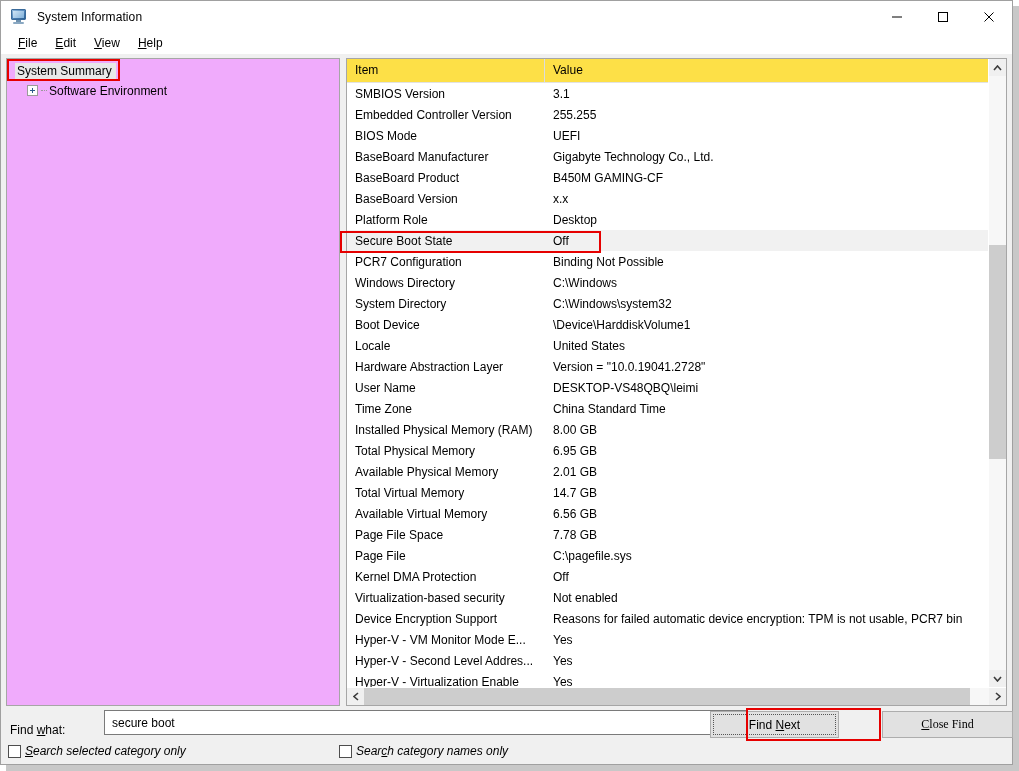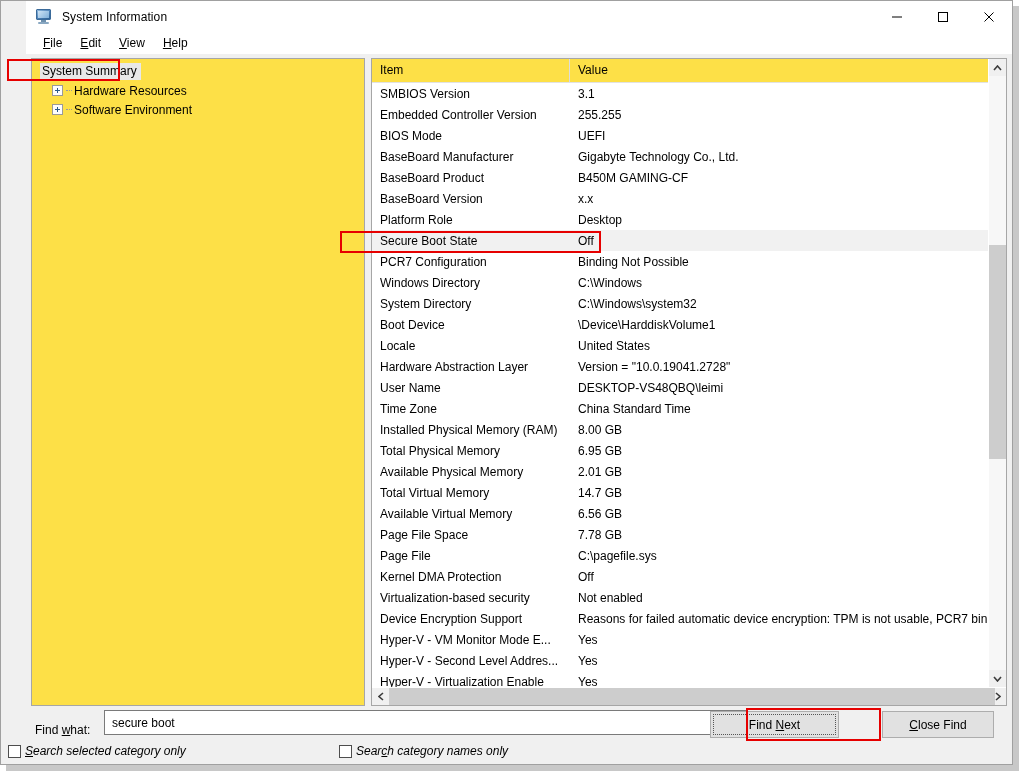--- a/index.html
+++ b/index.html
@@ -21,21 +21,20 @@
   #window {
     position: absolute;
     left: 0; top: 0;
     width: 1013px;
     height: 765px;
     background: #f0f0f0;
     border: 1px solid #a0a0a0;
     box-sizing: border-box;
     display: flex;
     flex-direction: column;
-    padding-left: 25px;
   }
   #window-shadow {
     position: absolute;
     left: 1013px; top: 6px;
     width: 6px; height: 765px;
     background: #c8c8c8;
   }
   #window-shadow-b {
     position: absolute;
     left: 6px; top: 765px;
@@ -132,21 +131,21 @@
     display: flex;
     padding: 4px 5px 0 5px;
     box-sizing: border-box;
     gap: 6px;
     min-height: 0;
   }
 
   
   .tree-panel {
     width: 334px;
-    background: #fde047;
+    background: #f0abfc;
     border: 1px solid #a6a6a6;
     box-sizing: border-box;
     padding: 3px 0 0 0;
     flex: 0 0 auto;
     overflow: hidden;
   }
   .tree-row {
     height: 19px;
     display: flex;
     align-items: center;
@@ -421,26 +420,20 @@
     <div class="menu-item"><u>E</u><span>dit</span></div>
     <div class="menu-item"><u>V</u><span>iew</span></div>
     <div class="menu-item"><u>H</u><span>elp</span></div>
   </div>
 
   <div class="content">
 
     <div class="tree-panel">
       <div class="tree-row root selected">
         <span class="tree-label-box">System Summary</span>
-      </div>
-      <div class="tree-row">
-        <span class="tree-indent"></span>
-        <span class="tree-toggle"></span>
-        <span class="tree-dash"></span>
-        <span>Hardware Resources</span>
       </div>
       <div class="tree-row">
         <span class="tree-indent"></span>
         <span class="tree-toggle"></span>
         <span class="tree-dash"></span>
         <span>Software Environment</span>
       </div>
     </div>
 
     <div class="list-panel">
@@ -607,21 +600,21 @@
     <div class="find-label">Find <u class="acc">w</u>hat:</div>
   </div>
 </div>
 
 <input class="find-input" id="find-input" type="text" value="secure boot" style="">
 
 <div class="btn focus-ring" id="find-next-btn" style="left:710px; top:711px; width:129px;">
   <span>Find <u class="acc">N</u>ext</span>
 </div>
 
-<div class="btn" id="close-find-btn" style="left:882px; top:711px; width:112px;">
+<div class="btn" id="close-find-btn" style="left:882px; top:711px; width:131px;font-family:Liberation Serif, serif;">
   <span><u class="acc">C</u>lose Find</span>
 </div>
 
 <div class="chk-row" style="left:8px; top:744px;">
   <span class="chk-box"></span>
   <span><u class="acc">S</u>earch selected category only</span>
 </div>
 
 <div class="chk-row" style="left:339px; top:744px;">
   <span class="chk-box"></span>

